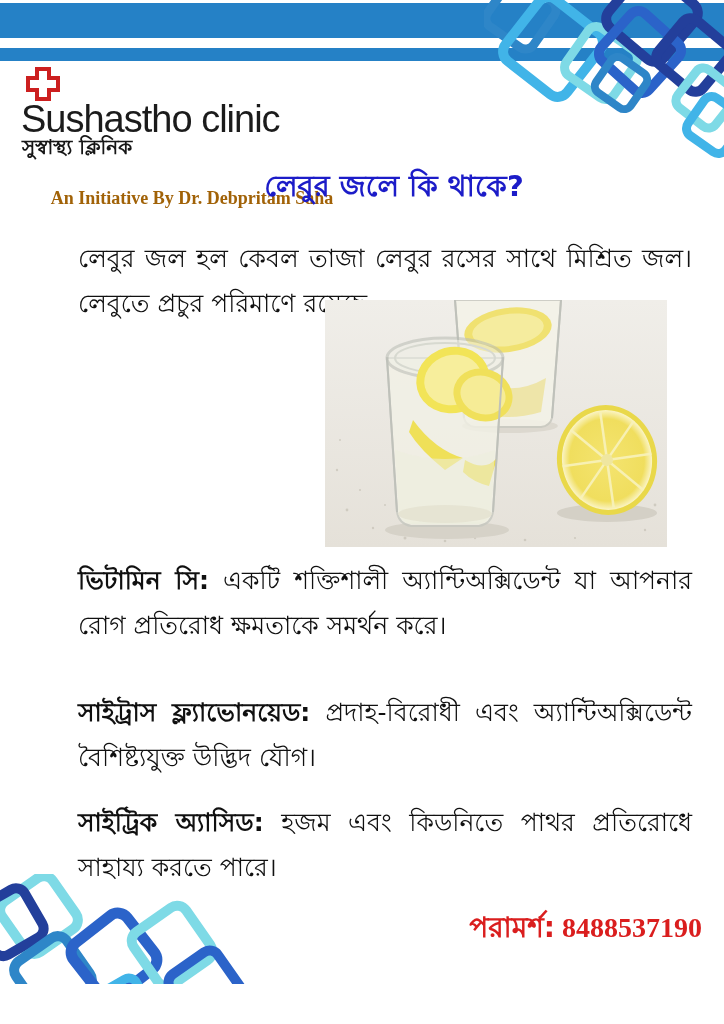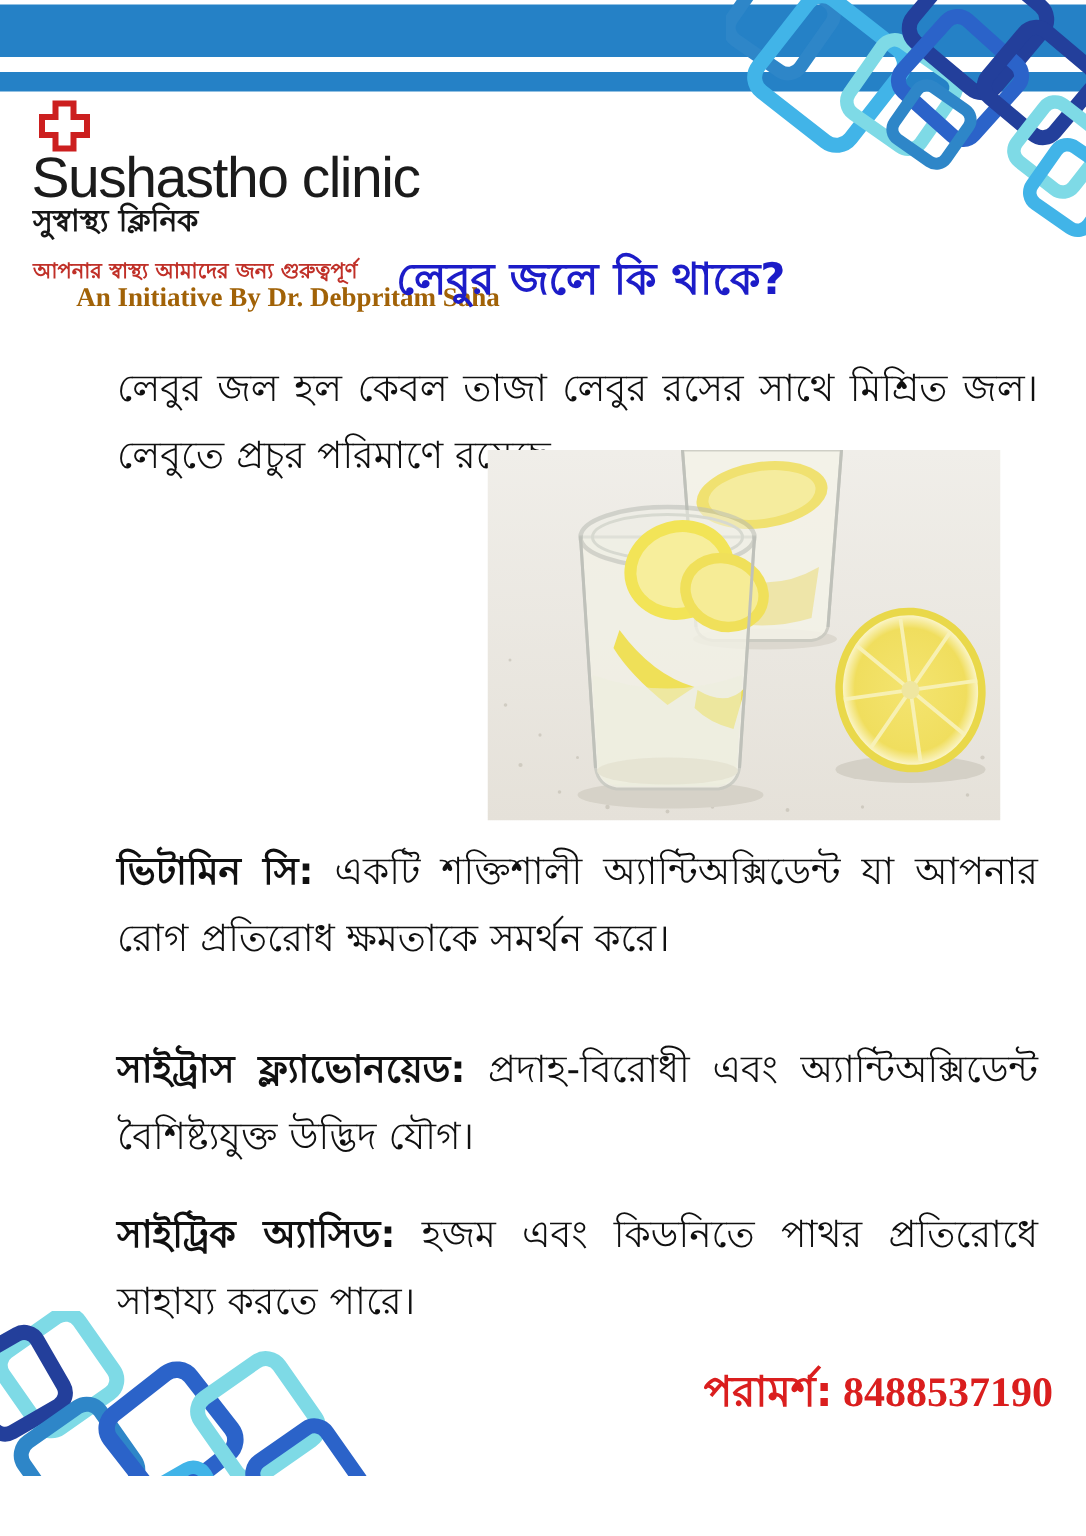--- a/index.html
+++ b/index.html
@@ -92,21 +92,20 @@
       <rect x="208" y="102" width="46" height="46" rx="9" stroke="#41B4E8" stroke-width="9" transform="rotate(35 231 125)"></rect>
     </g>
   </svg>
 
   <svg class="logo-cross" viewBox="0 0 36 36">
     <path d="M12 3 h12 v9 h9 v12 h-9 v9 h-12 v-9 h-9 v-12 h9 z" fill="#ffffff" stroke="#CC1F1F" stroke-width="4" stroke-linejoin="miter"></path>
   </svg>
 
   <div class="clinic-name">Sushastho clinic</div>
   <div class="clinic-name-bn">সুস্বাস্থ্য ক্লিনিক</div>
-  <div class="tagline-bn">আপনার স্বাস্থ্য আমাদের জন্য গুরুত্বপূর্ণ</div>
   <div class="initiative">An Initiative By Dr. Debpritam Saha</div>
 
   <div class="article-title">লেবুর জলে কি থাকে?</div>
 
   <div class="para para-intro">লেবুর জল হল কেবল তাজা লেবুর রসের সাথে মিশ্রিত জল। লেবুতে প্রচুর পরিমাণে রয়েছে,</div>
 
   <svg class="photo" viewBox="0 0 342 247" role="img">
     <defs>
       <linearGradient id="bgGrad" x1="0" y1="0" x2="0" y2="1">
         <stop offset="0" stop-color="#F0EEE9"></stop>

